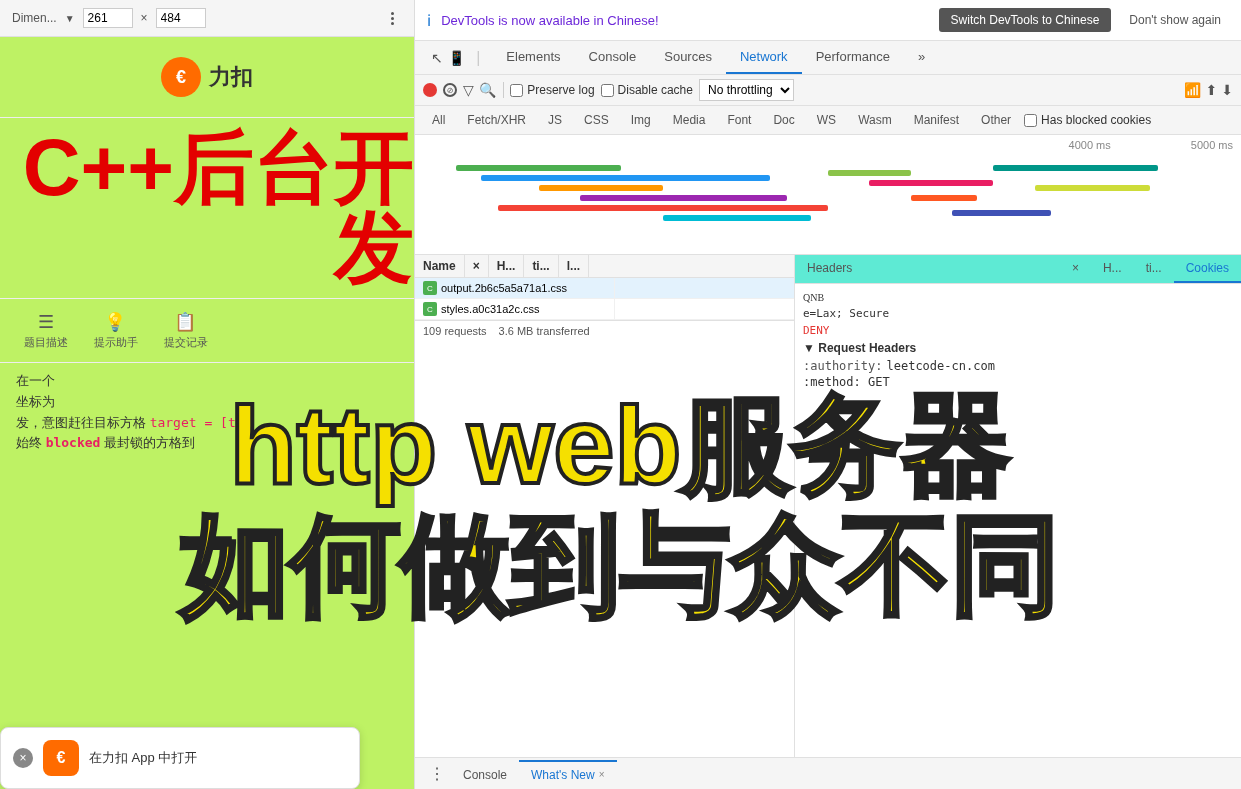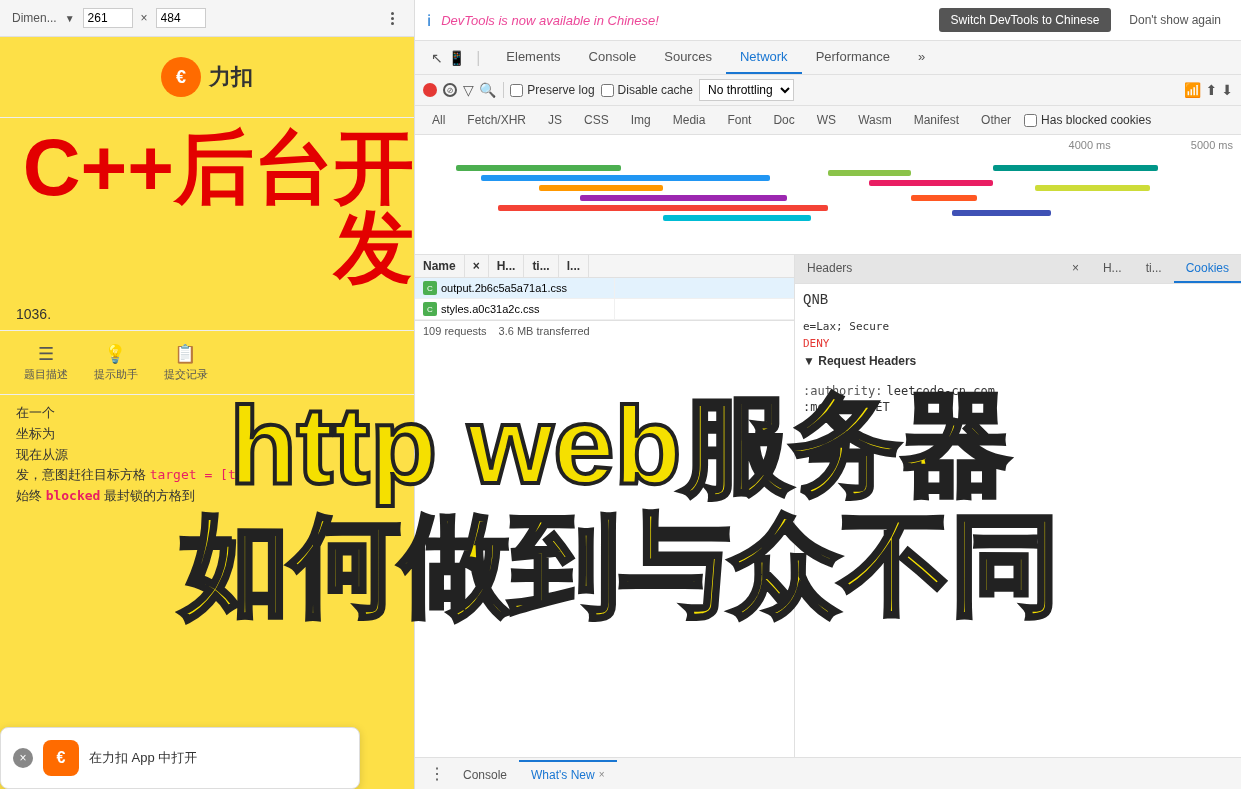--- a/index.html
+++ b/index.html
@@ -12,21 +12,21 @@
       position: relative;
     }
 
     
     .left-panel {
       position: absolute;
       left: 0;
       top: 0;
       width: 415px;
       height: 789px;
-      background: #fde047;
+      background: #bef264;
       border-right: 1px solid #ddd;
       overflow: hidden;
     }
 
     .top-bar {
       display: flex;
       align-items: center;
       padding: 8px 12px;
       gap: 8px;
       border-bottom: 1px solid #e0e0e0;
@@ -224,23 +224,22 @@
       border-bottom: 1px solid #e0e0e0;
       font-size: 13px;
     }
 
     .info-icon {
       color: #1976d2;
       font-size: 16px;
     }
 
     .notif-msg {
-      color: #ec4899;
+      color: #6d28d9;
       flex: 1;
-      font-style: italic;
     }
 
     .btn-primary {
       background: #1976d2;
       color: white;
       border: none;
       padding: 5px 12px;
       border-radius: 3px;
       font-size: 12px;
       cursor: pointer;
@@ -508,21 +507,21 @@
     .request-detail {
       flex: 1;
       display: flex;
       flex-direction: column;
       overflow: hidden;
     }
 
     .rd-tabs {
       display: flex;
       border-bottom: 1px solid #e0e0e0;
-      background: #e5e5e5;
+      background: #5eead4;
       font-size: 12px;
     }
 
     .rd-tab {
       padding: 6px 12px;
       cursor: pointer;
       border-bottom: 2px solid transparent;
       color: #555;
       white-space: nowrap;
     }
@@ -542,21 +541,21 @@
     .rd-content {
       padding: 8px;
       font-size: 12px;
       overflow-y: auto;
       flex: 1;
     }
 
     .rd-section-title {
       font-weight: bold;
       color: #333;
-      margin-bottom: 16px;
+      margin-bottom: 4px;
       display: flex;
       align-items: center;
       gap: 4px;
     }
 
     .rd-row {
       display: flex;
       gap: 4px;
       margin-bottom: 2px;
       font-family: monospace;
@@ -665,23 +664,20 @@
 
   <div class="logo-area">
     <div class="logo-icon">
       <span>€</span>
     </div>
     <span class="logo-text">力扣</span>
   </div>
 
   <div class="main-title">C++后台开发</div>
 
-  <div class="sub-info">
-    <span>1036.</span>
-  </div>
 
   <div class="tabs-row">
     <div class="tab-item">
       <span class="tab-icon">☰</span>
       <span>题目描述</span>
     </div>
     <div class="tab-item">
       <span class="tab-icon">💡</span>
       <span>提示助手</span>
     </div>
@@ -690,23 +686,20 @@
       <span>提交记录</span>
     </div>
   </div>
 
   <div class="content-text">
     <p>
       <span>在一个</span>
     </p>
     <p>
       <span>坐标为</span>
-    </p>
-    <p>
-      <span>现在从源</span>
     </p>
     <p>
       <span>发，意图赶往目标方格</span>
       <span class="code-highlight">target = [t</span>
     </p>
     <p>
       <span>始终</span>
       <span class="blocked-highlight">blocked</span>
       <span>最封锁的方格到</span>
     </p>
@@ -844,21 +837,21 @@
       <div class="rd-tabs">
         <div class="rd-tab">Headers</div>
         <div class="rd-close">×</div>
         <div class="rd-tab">H...</div>
         <div class="rd-tab">ti...</div>
         <div class="rd-tab active">Cookies</div>
       </div>
 
       <div class="rd-content">
 
-        <div style="font-size:14px;font-family:Liberation Mono, monospace;color:#333;margin-bottom:12px;">
+        <div style="font-size:10px;font-family:Liberation Serif, serif;color:#333;margin-bottom:4px;">
           <span>QNB</span>
         </div>
         <div style="font-size:11px;font-family:monospace;color:#333;margin-bottom:4px;">
           <span>e=Lax; Secure</span>
         </div>
         <div style="font-size:11px;font-family:monospace;color:#e53935;margin-bottom:4px;">
           <span>DENY</span>
         </div>
 
         <div class="rd-section-title">▼ Request Headers</div>

